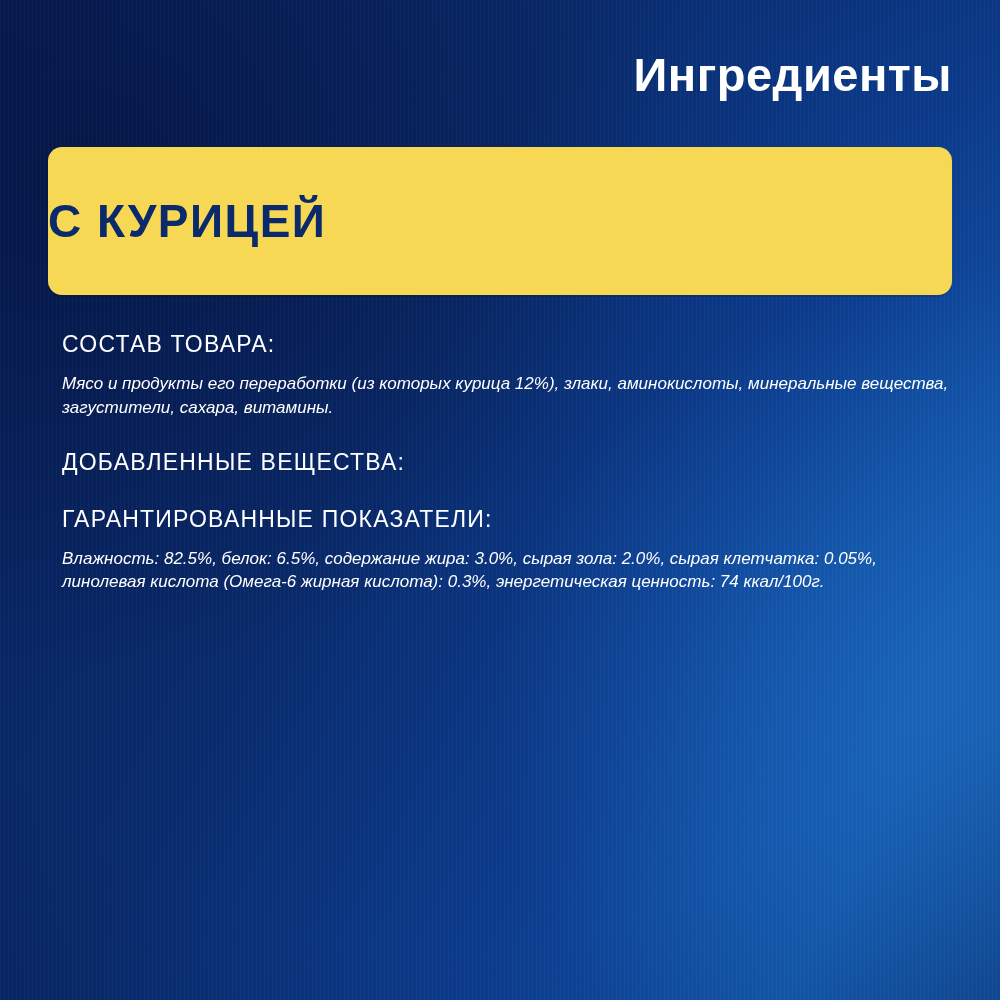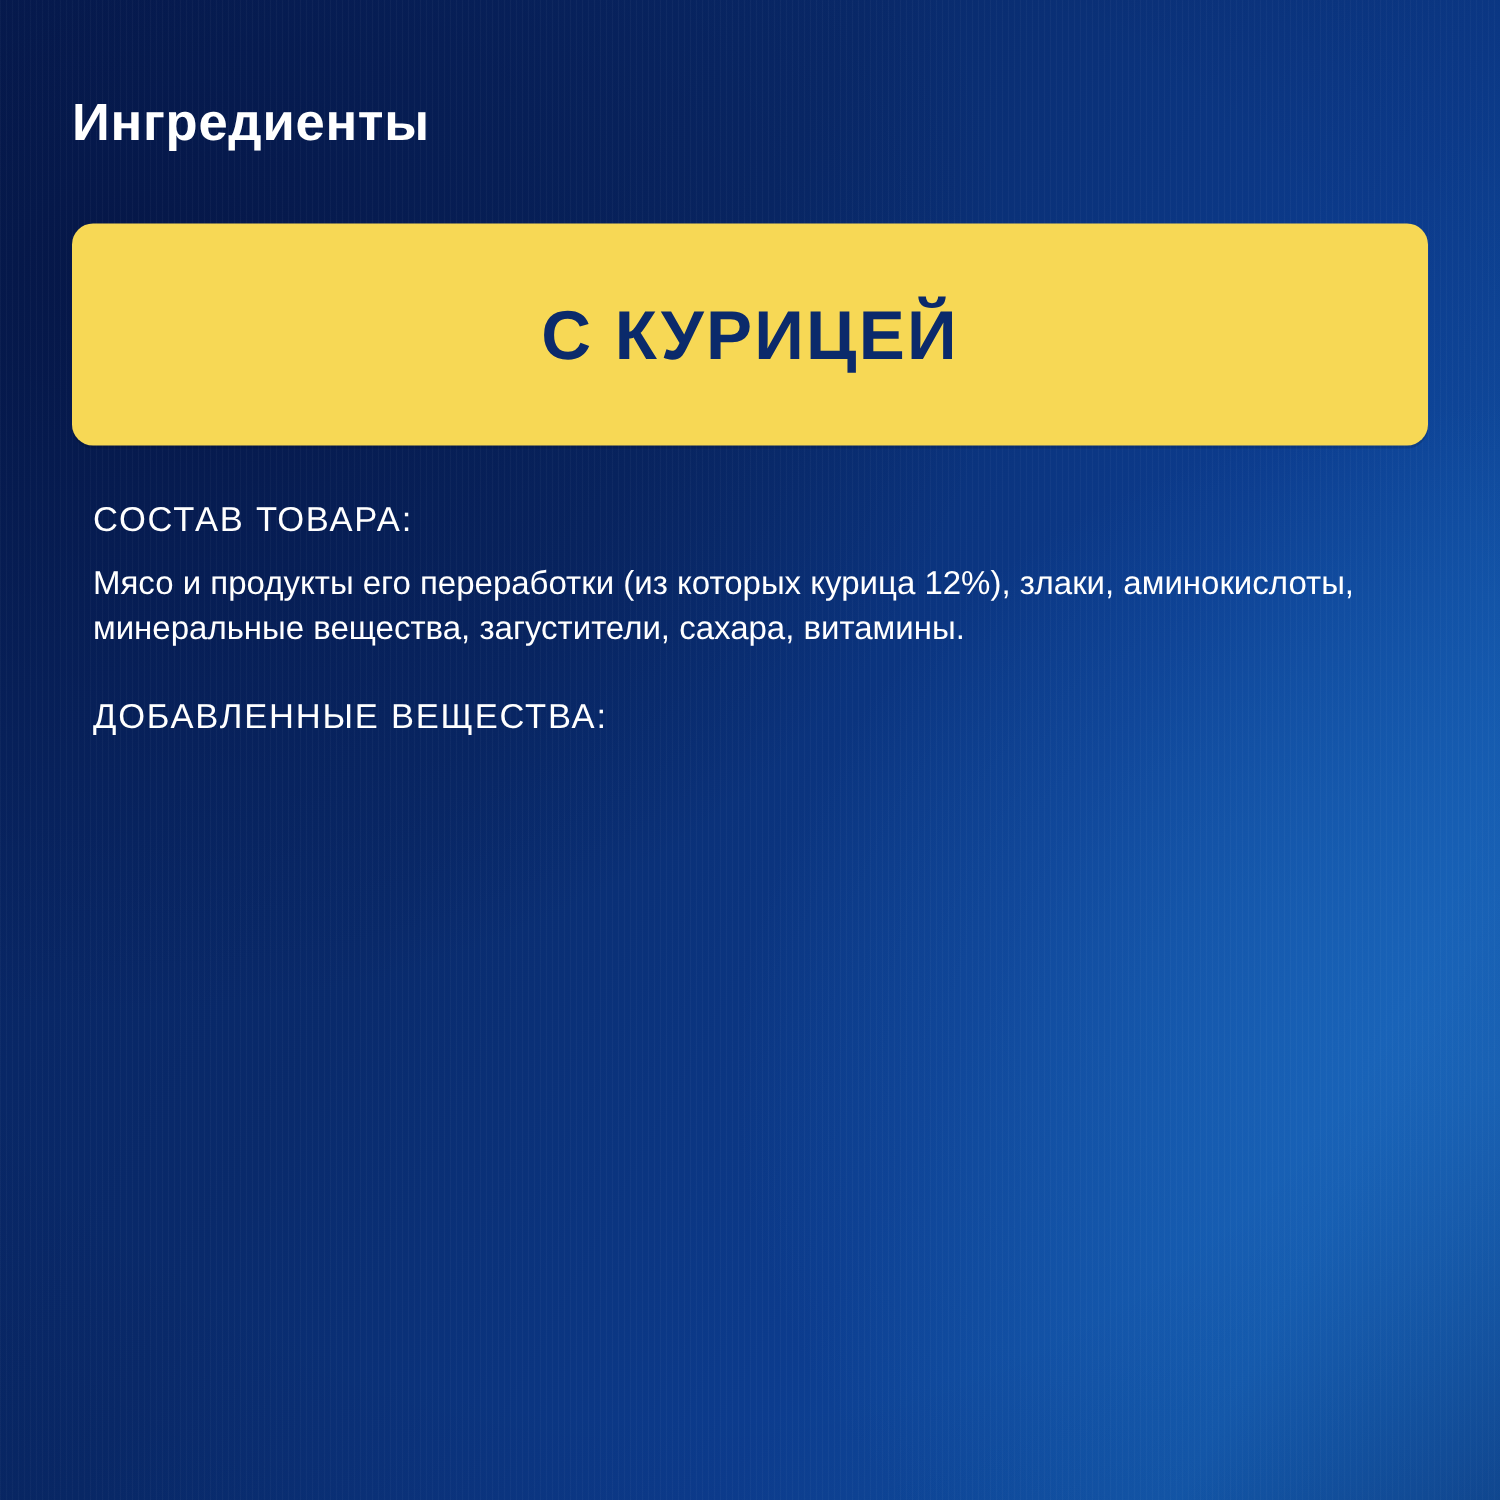--- a/index.html
+++ b/index.html
@@ -44,37 +44,36 @@
     pointer-events: none;
   }
 
   .content {
     position: relative;
     z-index: 3;
     padding: 0 48px;
   }
 
   .title {
-    text-align: left;
+    text-align: right;
     color: #ffffff;
-    font-size: 35px;
+    font-size: 47px;
     font-weight: bold;
     letter-spacing: 0.5px;
-    padding-top: 64px;
+    padding-top: 50px;
     line-height: 1.05;
   }
 
   .badge {
     margin: 48px 0 0 0;
     background: #f7d855;
     border-radius: 14px;
     height: 148px;
     display: flex;
     align-items: center;
-    justify-content: center;
     box-shadow: 0 2px 0 rgba(0,0,0,0.12);
   }
   .badge-text {
     color: #0b2a6b;
     font-size: 46px;
     font-weight: bold;
     letter-spacing: 1.5px;
     text-align: center;
   }
 
@@ -85,25 +84,26 @@
 
   .section-heading {
     color: #ffffff;
     font-size: 23px;
     letter-spacing: 1.2px;
     margin: 0 0 14px 14px;
     font-weight: normal;
   }
   .section-body {
     color: #ffffff;
-    font-size: 22px;
+    font-size: 17px;
     line-height: 1.37;
     margin: 0 0 0 14px;
     max-width: 890px;
     font-weight: normal;
+    font-style: italic;
   }
 </style>
 </head>
 <body>
 
 <div class="page">
   <div class="texture"></div>
   <div class="vignette"></div>
 
   <div class="content">
@@ -116,15 +116,19 @@
 
     <div class="section">
       <div class="section-heading">СОСТАВ ТОВАРА:</div>
       <div class="section-body">Мясо и продукты его переработки (из которых курица 12%), злаки, аминокислоты, минеральные вещества, загустители, сахара, витамины.</div>
     </div>
 
     <div class="section gap-lg">
       <div class="section-heading">ДОБАВЛЕННЫЕ ВЕЩЕСТВА:</div>
     </div>
 
+    <div class="section gap-lg">
+      <div class="section-heading">ГАРАНТИРОВАННЫЕ ПОКАЗАТЕЛИ:</div>
+      <div class="section-body">Влажность: 82.5%, белок: 6.5%, содержание жира: 3.0%, сырая зола: 2.0%, сырая клетчатка: 0.05%, линолевая кислота (Омега-6 жирная кислота): 0.3%, энергетическая ценность: 74 ккал/100г.</div>
+    </div>
 
   </div>
 </div>
 
 </body></html>

